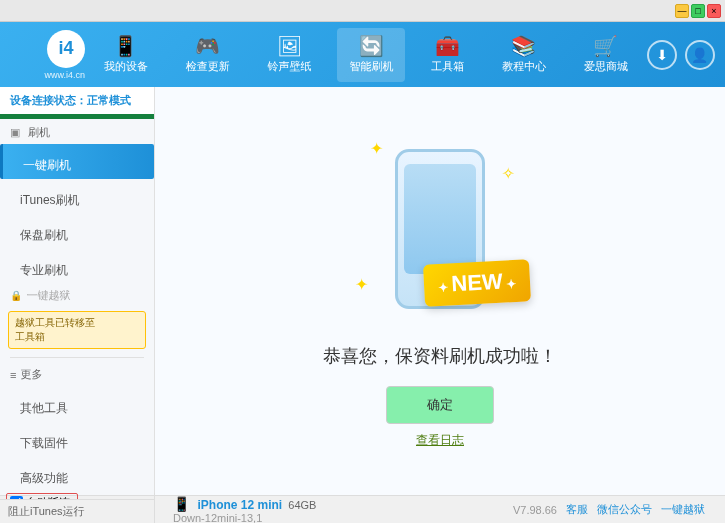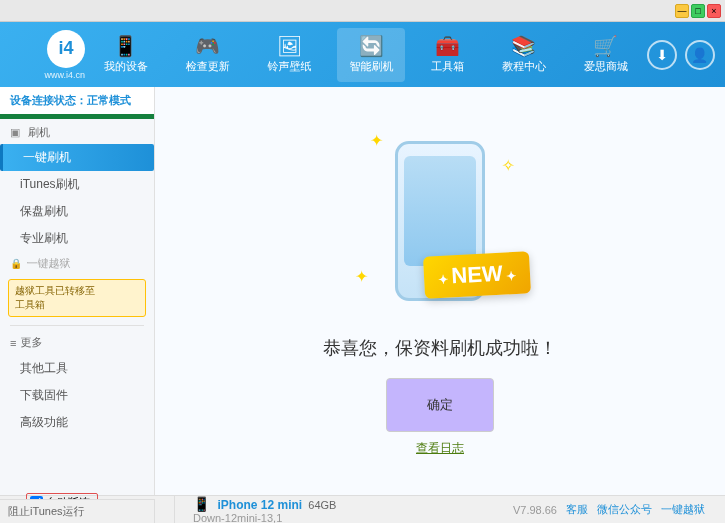--- a/index.html
+++ b/index.html
@@ -129,21 +129,21 @@
       color: #666;
       font-size: 11px;
     }
     .sidebar-section-header .section-icon {
       width: 14px; height: 14px;
       margin-right: 4px;
       color: #888;
     }
 
     .sidebar-item {
-      padding: 5px 10px 5px 20px;
+      padding: 13px 10px 5px 20px;
       cursor: pointer;
       color: #555;
       font-size: 12px;
       border-radius: 2px;
     }
     .sidebar-item.active {
       background: linear-gradient(90deg, #3ab0f0, #1e90d8);
       color: white;
       border-left: 3px solid #0e78c0;
     }
@@ -260,22 +260,22 @@
 
     
     .success-message {
       font-size: 18px;
       color: #333;
       margin-bottom: 18px;
       font-weight: 500;
     }
 
     .confirm-btn {
-      padding: 17px 40px;
-      background: #c4b5fd;
+      padding: 9px 40px;
+      background: #86efac;
       border: 1px solid #ccc;
       border-radius: 4px;
       font-size: 13px;
       color: #333;
       cursor: pointer;
       margin-bottom: 8px;
     }
 
     .secondary-link {
       font-size: 12px;
@@ -285,21 +285,20 @@
     }
 
     
     .bottom-bar {
       height: 28px;
       background: #f0f0f0;
       border-top: 1px solid #ddd;
       display: flex;
       align-items: center;
       width: 100%;
-      padding-left: 20px;
     }
     .bottom-left {
       width: 155px;
       display: flex;
       align-items: center;
       padding: 0 6px;
       border-right: 1px solid #ddd;
       flex-shrink: 0;
     }
     .checkbox-group {

